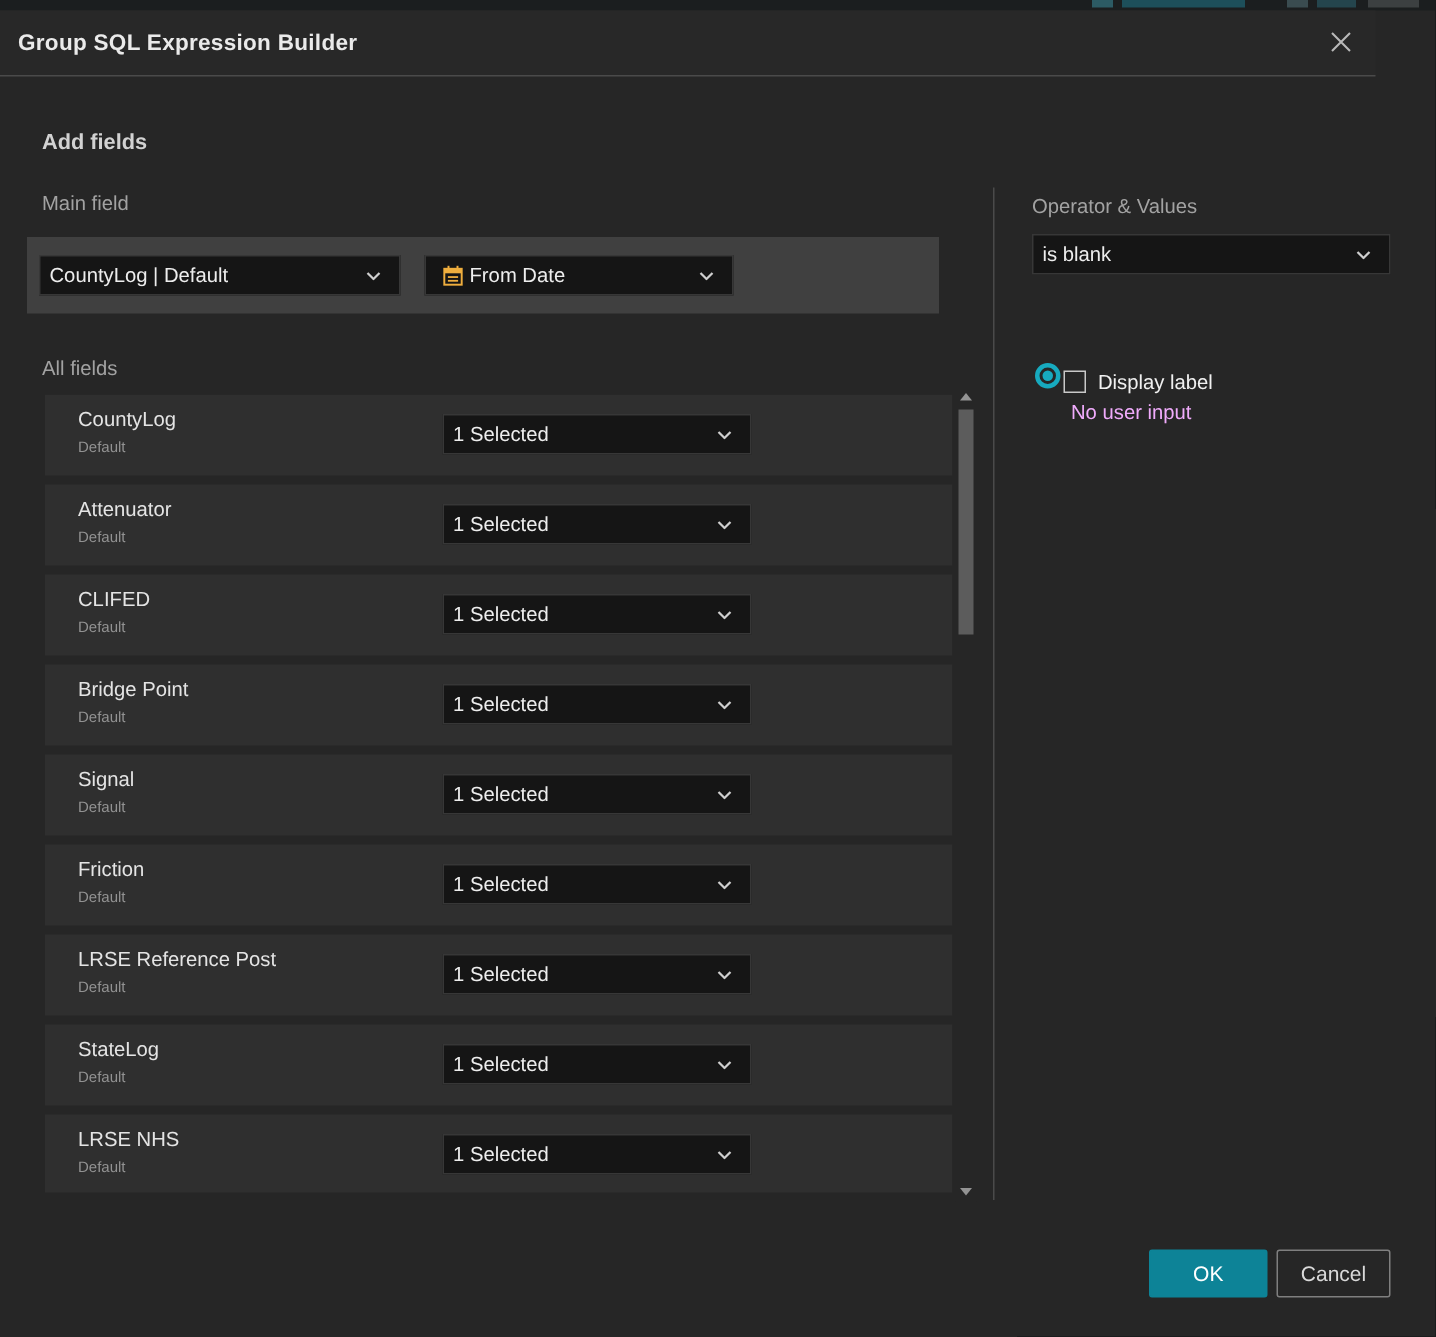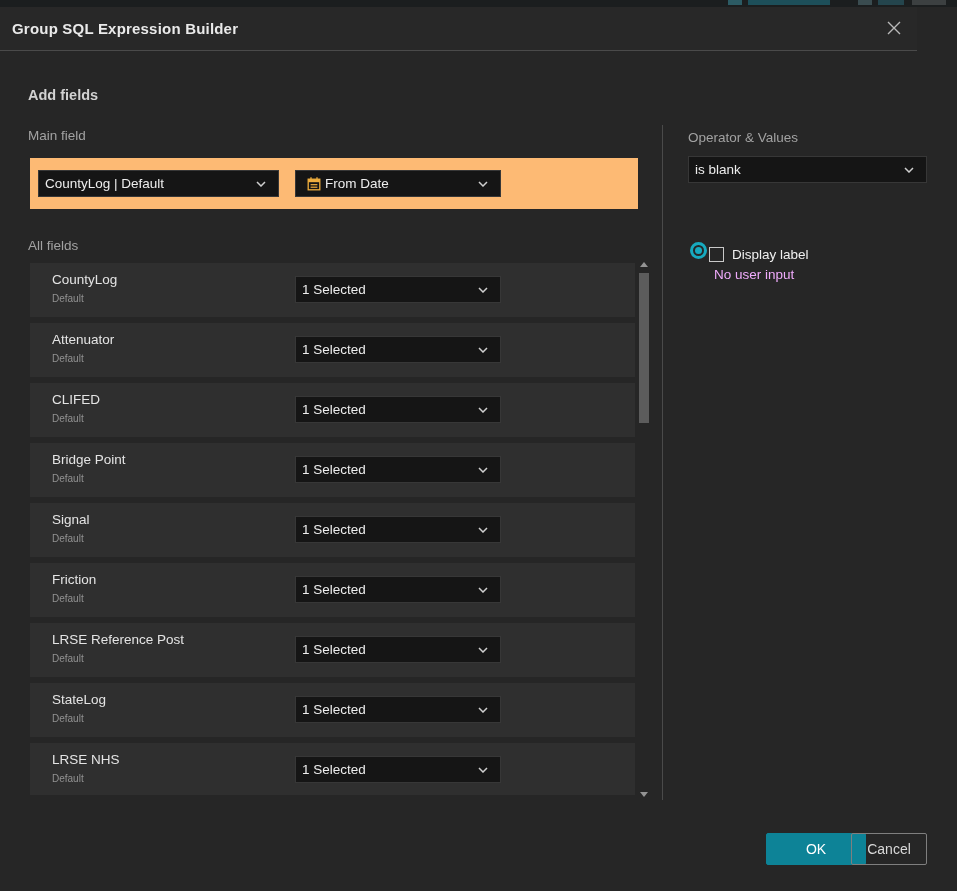--- a/index.html
+++ b/index.html
@@ -21,21 +21,21 @@
   .title{position:absolute;left:12px;top:0;line-height:43px;font-size:15px;
          font-weight:bold;color:#eaeaea;letter-spacing:.2px;}
   .close{position:absolute;right:12px;top:10px;width:22px;height:22px;cursor:pointer;
          display:flex;align-items:center;justify-content:center;}
 
   .h1{position:absolute;left:28px;top:80px;font-size:14.5px;font-weight:bold;color:#d2d2d2;}
   .label{font-size:13.5px;font-weight:normal;color:#a2a2a2;}
   .main-field-label{position:absolute;left:28px;top:121px;}
   .all-fields-label{position:absolute;left:28px;top:231px;}
 
-  .main-panel{position:absolute;left:30px;top:151px;width:608px;height:51px;background:#fdba74;}
+  .main-panel{position:absolute;left:18px;top:151px;width:608px;height:51px;background:#404040;}
 
   .dropdown{position:absolute;height:27px;background:#151515;border:1px solid #373737;
             box-sizing:border-box;display:flex;align-items:center;cursor:pointer;}
   .dd-text{font-size:13.5px;color:#ededed;padding-left:6px;white-space:nowrap;
            overflow:hidden;flex:1;}
   .chevron{margin-right:12px;display:flex;align-items:center;}
   .dd-source{left:8px;top:12px;width:241px;}
   .dd-field{left:265px;top:12px;width:206px;}
   .cal{margin-left:10px;margin-right:-3px;display:flex;align-items:center;}
 
@@ -63,21 +63,21 @@
   .radio::after{content:"";position:absolute;left:2px;top:2px;width:7px;height:7px;
                 border-radius:50%;background:#17aabf;}
   .radio-label{font-size:13.5px;color:#f0abfc;margin-top:48px;}
 
   .check-row{position:absolute;left:709px;top:240px;display:flex;align-items:flex-end;gap:8px;cursor:pointer;}
   .checkbox{width:13px;height:13px;border:1.5px solid #c9c9c9;background:transparent;flex:0 0 auto;}
   .check-label{font-size:13.5px;color:#f0f0f0;}
 
   .btn{position:absolute;top:826px;height:32px;font-family:"Liberation Sans",sans-serif;
        font-size:14px;border-radius:2px;cursor:pointer;}
-  .btn-ok{left:766px;width:100px;background:#0d8397;color:#ffffff;border:1px solid #0d8397;}
+  .btn-ok{left:766px;width:79px;background:#0d8397;color:#ffffff;border:1px solid #0d8397;}
   .btn-cancel{left:851px;width:76px;background:transparent;color:#d9d9d9;border:1px solid #7f7f7f;}
 </style>
 </head>
 <body>
 
 <div class="stage">
 
   <div class="app-strip">
     <span class="frag f1"></span>
     <span class="frag f2"></span>

